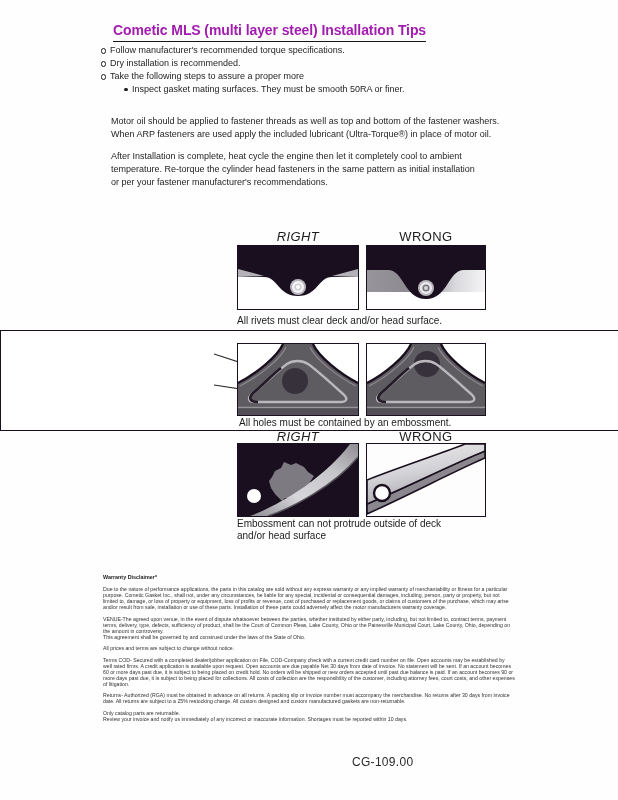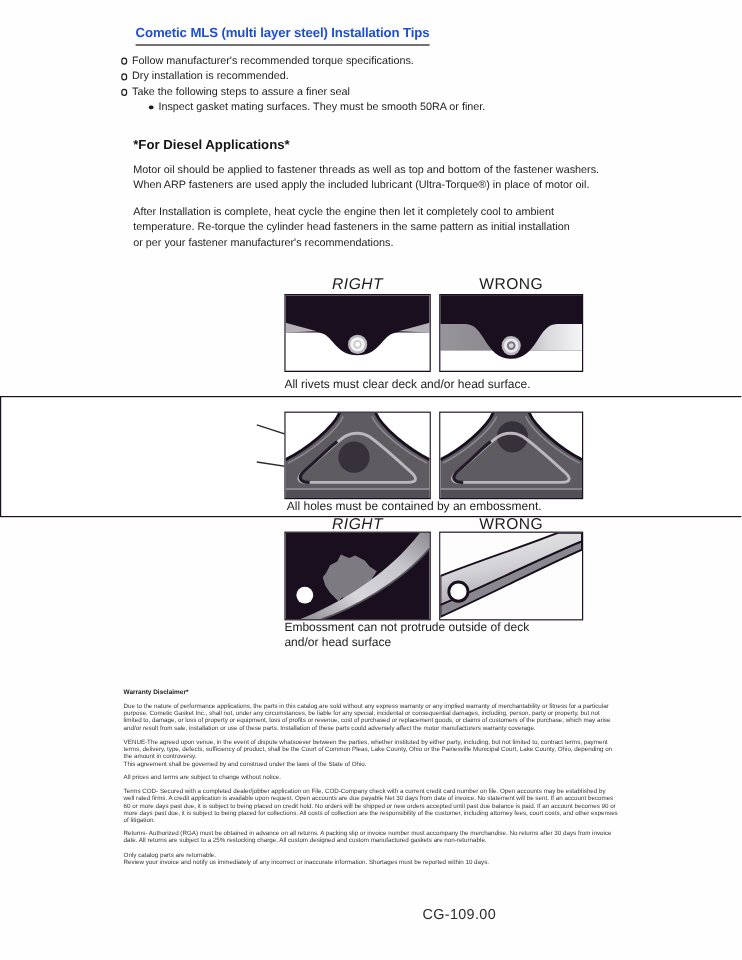--- a/index.html
+++ b/index.html
@@ -4,21 +4,21 @@
 <style>
   html,body{margin:0;padding:0;background:#ffffff;}
   .page{
     position:relative;width:618px;height:800px;background:#fefefe;
     font-family:"Liberation Sans","DejaVu Sans",sans-serif;color:#222;overflow:hidden;
   }
   .prewrap{white-space:pre-line;}
 
   
   .title{
-    position:absolute;left:113px;top:22px;font-size:11px;font-weight:700;color:#1d4ed8;
+    position:absolute;left:113px;top:22px;font-size:14px;font-weight:700;color:#a21caf;
     border-bottom:1.6px solid #151515;padding-bottom:3px;letter-spacing:-0.1px;
   }
 
   
   .bullets{position:absolute;left:101px;top:44px;font-size:9px;line-height:13px;color:#1e1e1e;width:420px;}
   .bullet{position:relative;padding-left:9px;}
   .bullet::before{content:"";position:absolute;left:0;top:4.2px;width:3.4px;height:3.4px;
     border:0.9px solid #1e1e1e;border-radius:50%;background:transparent;}
   .bullet.sub{margin-left:23px;padding-left:8px;}
   .bullet.sub::before{border:none;background:#1e1e1e;width:3.6px;height:3.6px;top:4.8px;}
@@ -61,26 +61,25 @@
 </head>
 <body>
 
 <div class="page">
 
   <div class="title">Cometic MLS (multi layer steel) Installation Tips</div>
 
   <div class="bullets">
     <div class="bullet">Follow manufacturer's recommended torque specifications.</div>
     <div class="bullet">Dry installation is recommended.</div>
-    <div class="bullet">Take the following steps to assure a finer seal</div>
+    <div class="bullet">Take the following steps to assure a proper more</div>
     <div class="bullet sub">Inspect gasket mating surfaces.  They must be smooth 50RA or finer.</div>
   </div>
 
   <div class="diesel">
-    <h2>*For Diesel Applications*</h2>
     <p class="prewrap">Motor oil should be applied to fastener threads as well as top and bottom of the fastener washers.
 When ARP fasteners are used apply the included lubricant (Ultra-Torque®) in place of motor oil.</p>
     <p class="prewrap">After Installation is complete, heat cycle the engine then let it completely cool to ambient
 temperature. Re-torque the cylinder head fasteners in the same pattern as initial installation
 or per your fastener manufacturer's recommendations.</p>
   </div>
 
   <div class="fig" id="fig1">
     <div class="lbl r">RIGHT</div>
     <div class="lbl w">WRONG</div>

